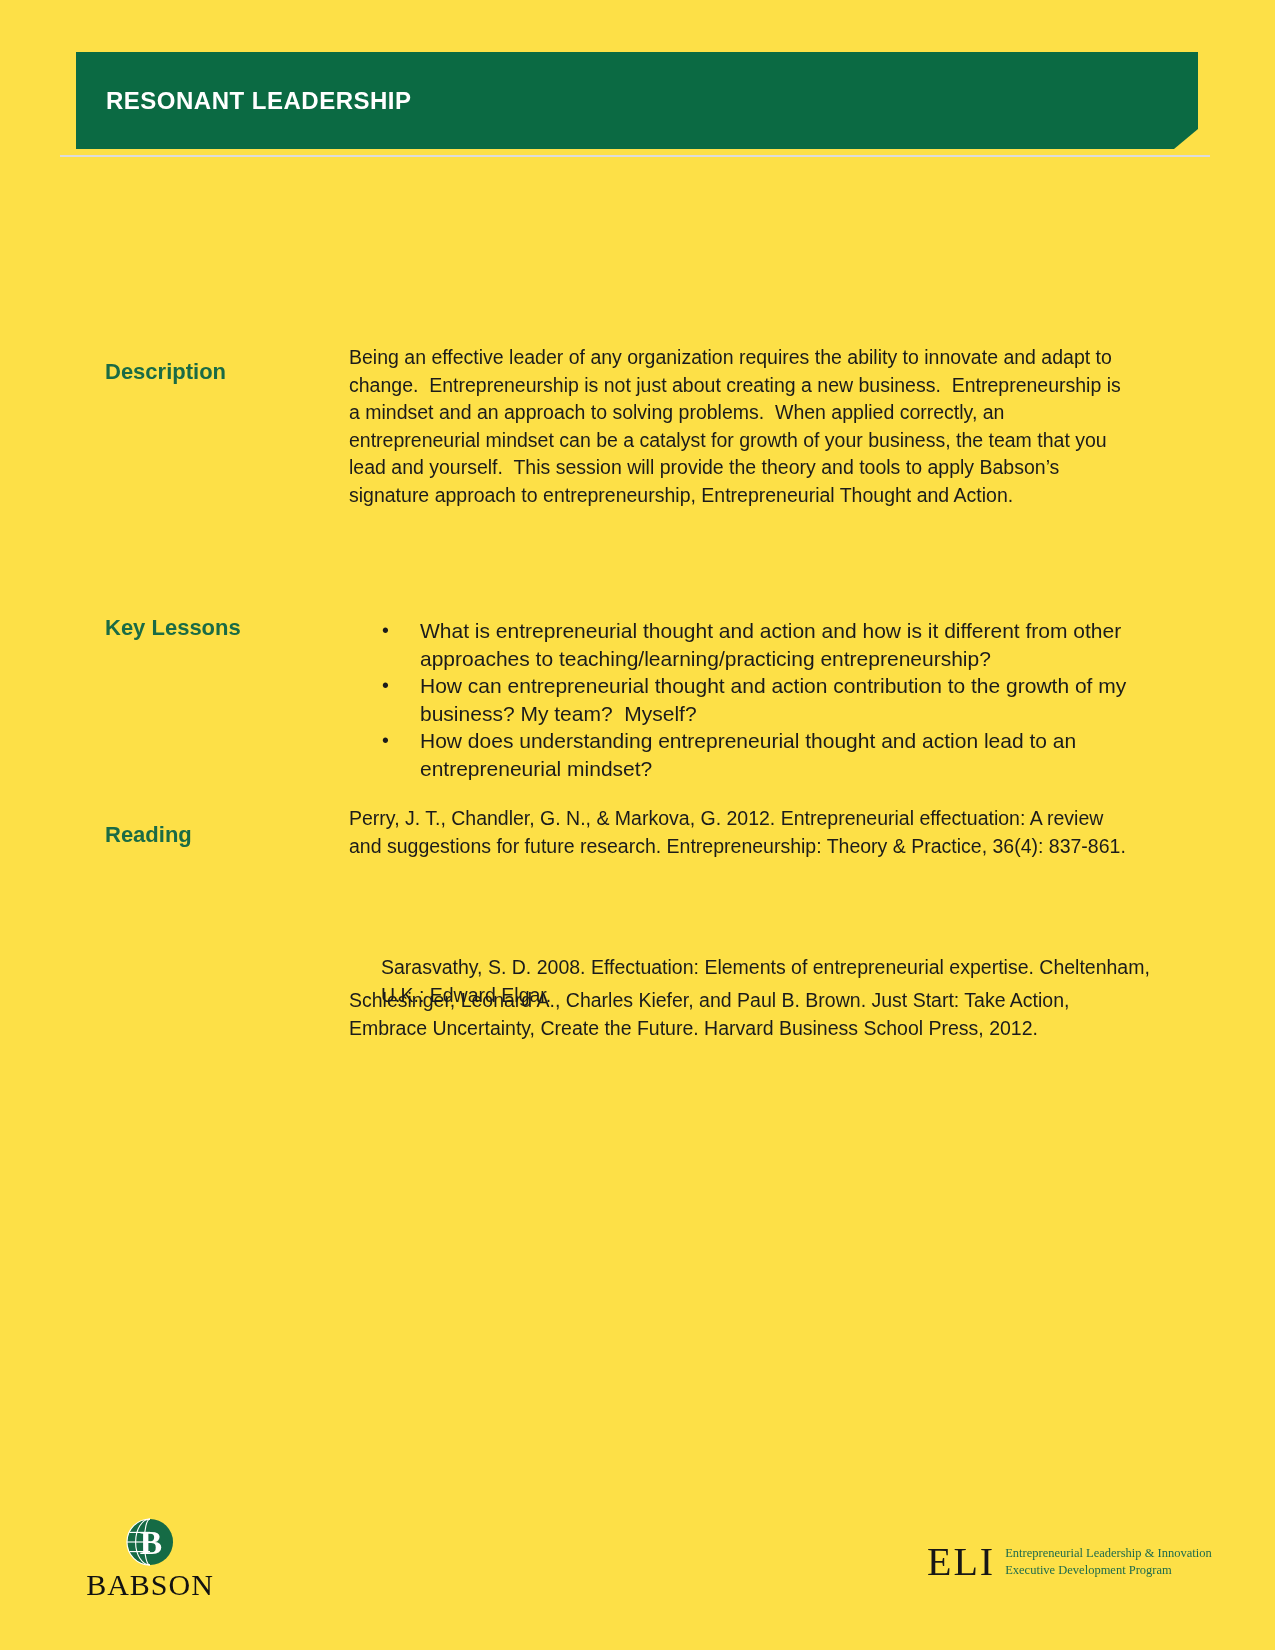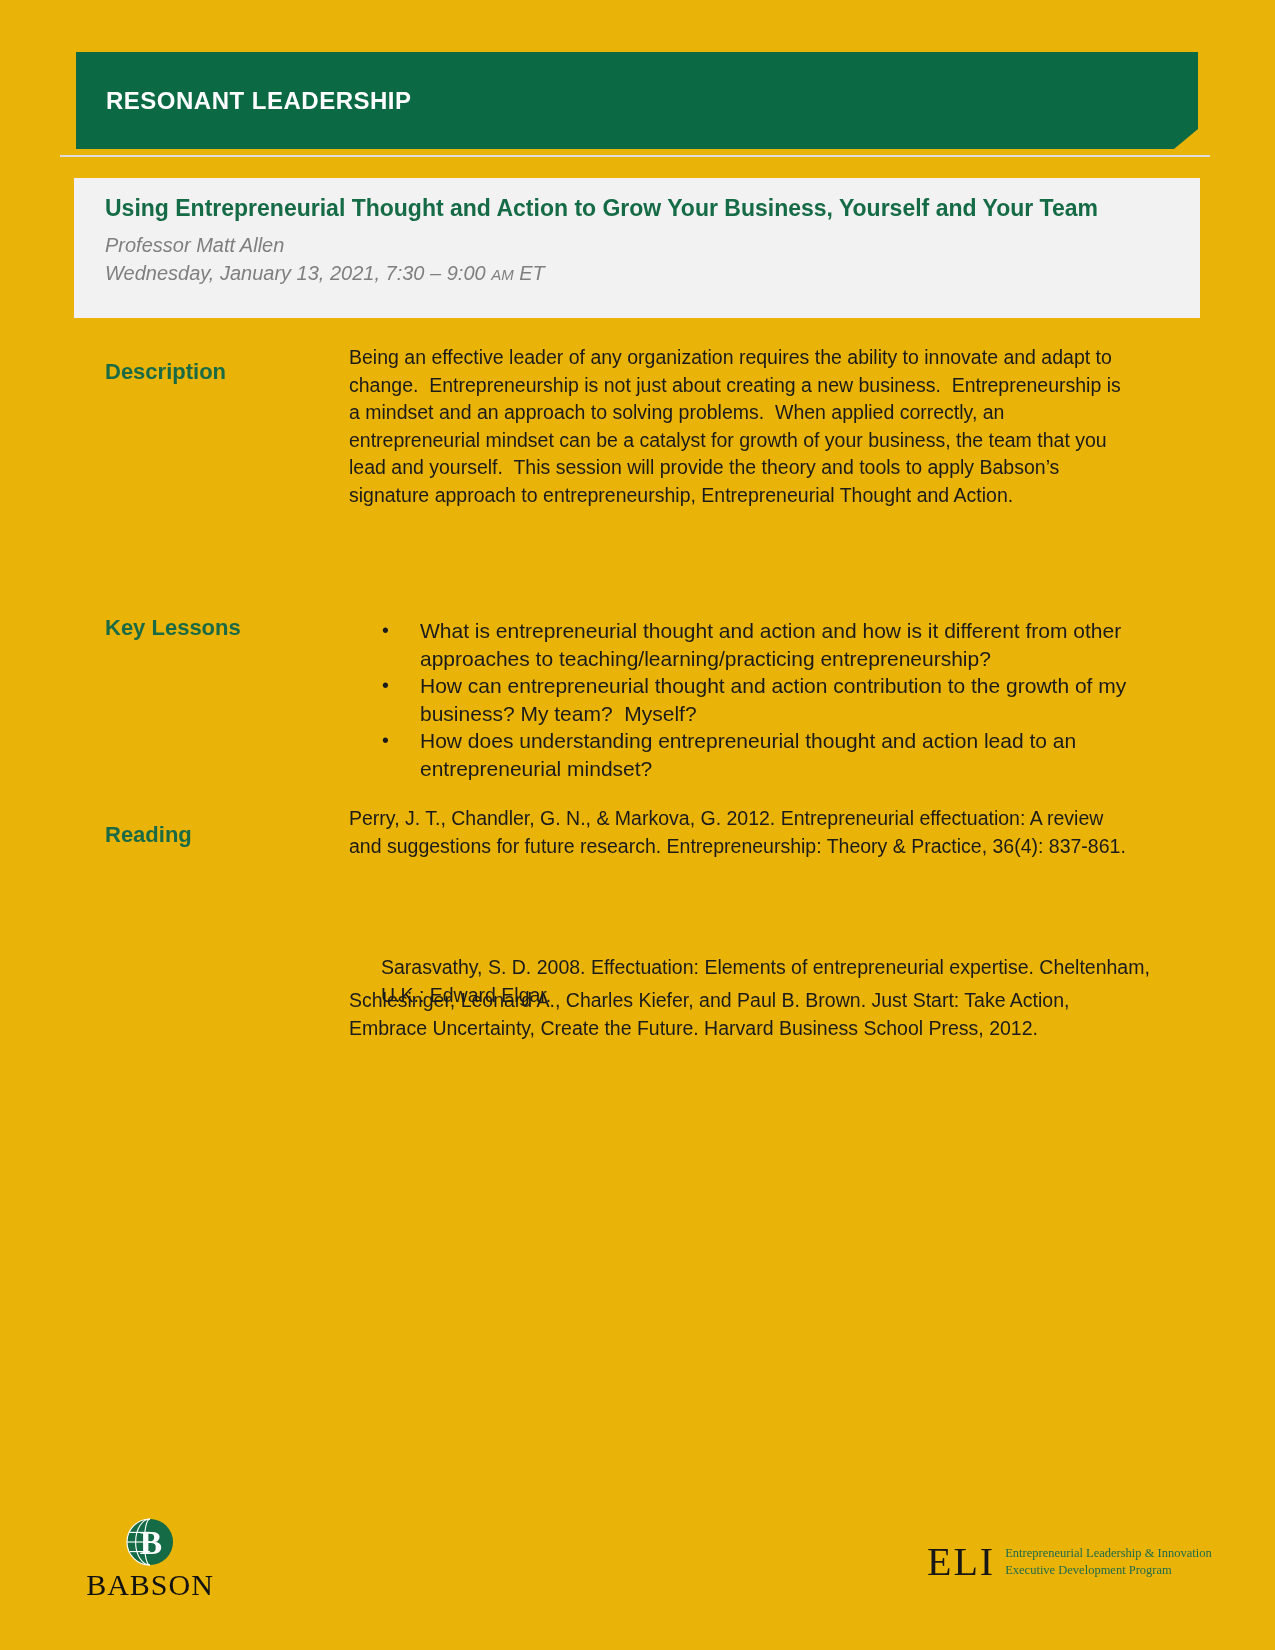--- a/index.html
+++ b/index.html
@@ -1,20 +1,20 @@
 <!DOCTYPE html>
 <html><head>
 <meta charset="utf-8">
 <style>
   html, body { margin: 0; padding: 0; background: #ffffff; }
   .page {
     position: relative;
     width: 1275px;
     height: 1650px;
-    background: #eab308;
+    background: #fde047;
     font-family: "Liberation Sans", sans-serif;
     color: #1b1b1b;
     overflow: hidden;
   }
 
   
   .banner {
     position: absolute;
     left: 76px; top: 52px;
     width: 1122px; height: 97px;
@@ -138,25 +138,20 @@
 </head>
 <body>
 
 <div class="page">
 
   <div class="banner">
     <div class="banner-title">RESONANT LEADERSHIP</div>
   </div>
   <div class="banner-shadow"></div>
 
-  <div class="session-box">
-    <p class="session-title">Using Entrepreneurial Thought and Action to Grow Your Business, Yourself and Your Team</p>
-    <p class="session-professor">Professor Matt Allen</p>
-    <p class="session-datetime"><span>Wednesday, January 13, 2021, 7:30 – 9:00 </span><span class="meridiem">AM</span><span> ET</span></p>
-  </div>
 
   <div class="section-label" style="top:356px;">Description</div>
   <div class="body-text" style="top:344px;">Being an effective leader of any organization requires the ability to innovate and adapt to change.  Entrepreneurship is not just about creating a new business.  Entrepreneurship is a mindset and an approach to solving problems.  When applied correctly, an entrepreneurial mindset can be a catalyst for growth of your business, the team that you lead and yourself.  This session will provide the theory and tools to apply Babson’s signature approach to entrepreneurship, Entrepreneurial Thought and Action.</div>
 
   <div class="section-label" style="top:612px;">Key Lessons</div>
   <ul class="lessons-list">
     <li>What is entrepreneurial thought and action and how is it different from other approaches to teaching/learning/practicing entrepreneurship?</li>
     <li>How can entrepreneurial thought and action contribution to the growth of my business? My team?  Myself?</li>
     <li>How does understanding entrepreneurial thought and action lead to an entrepreneurial mindset?</li>
   </ul>

